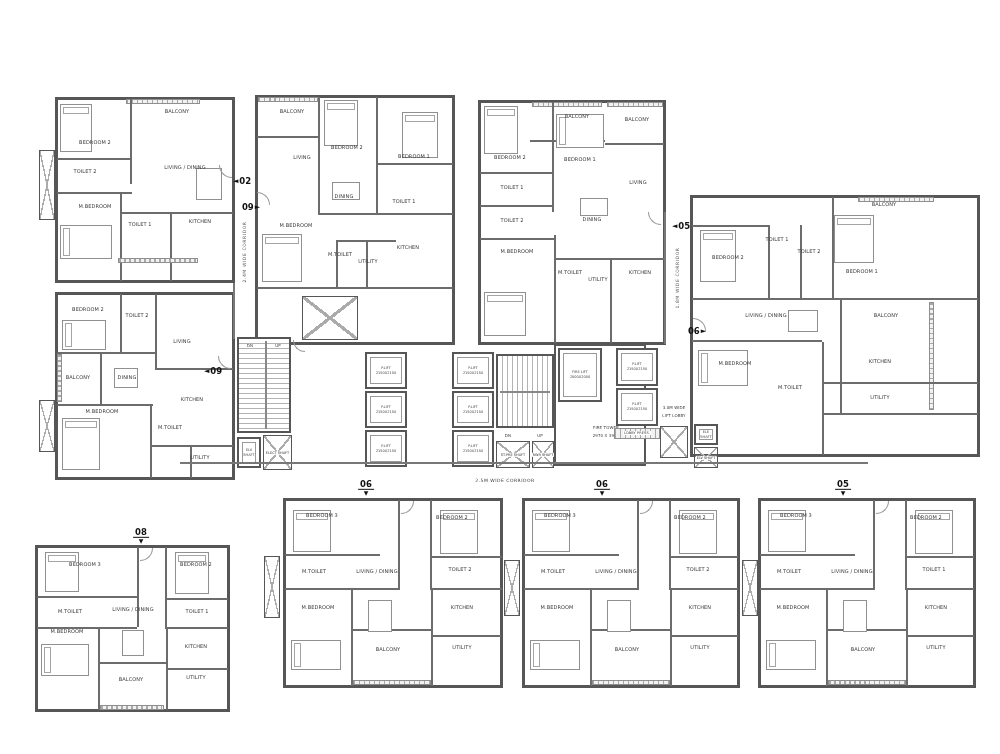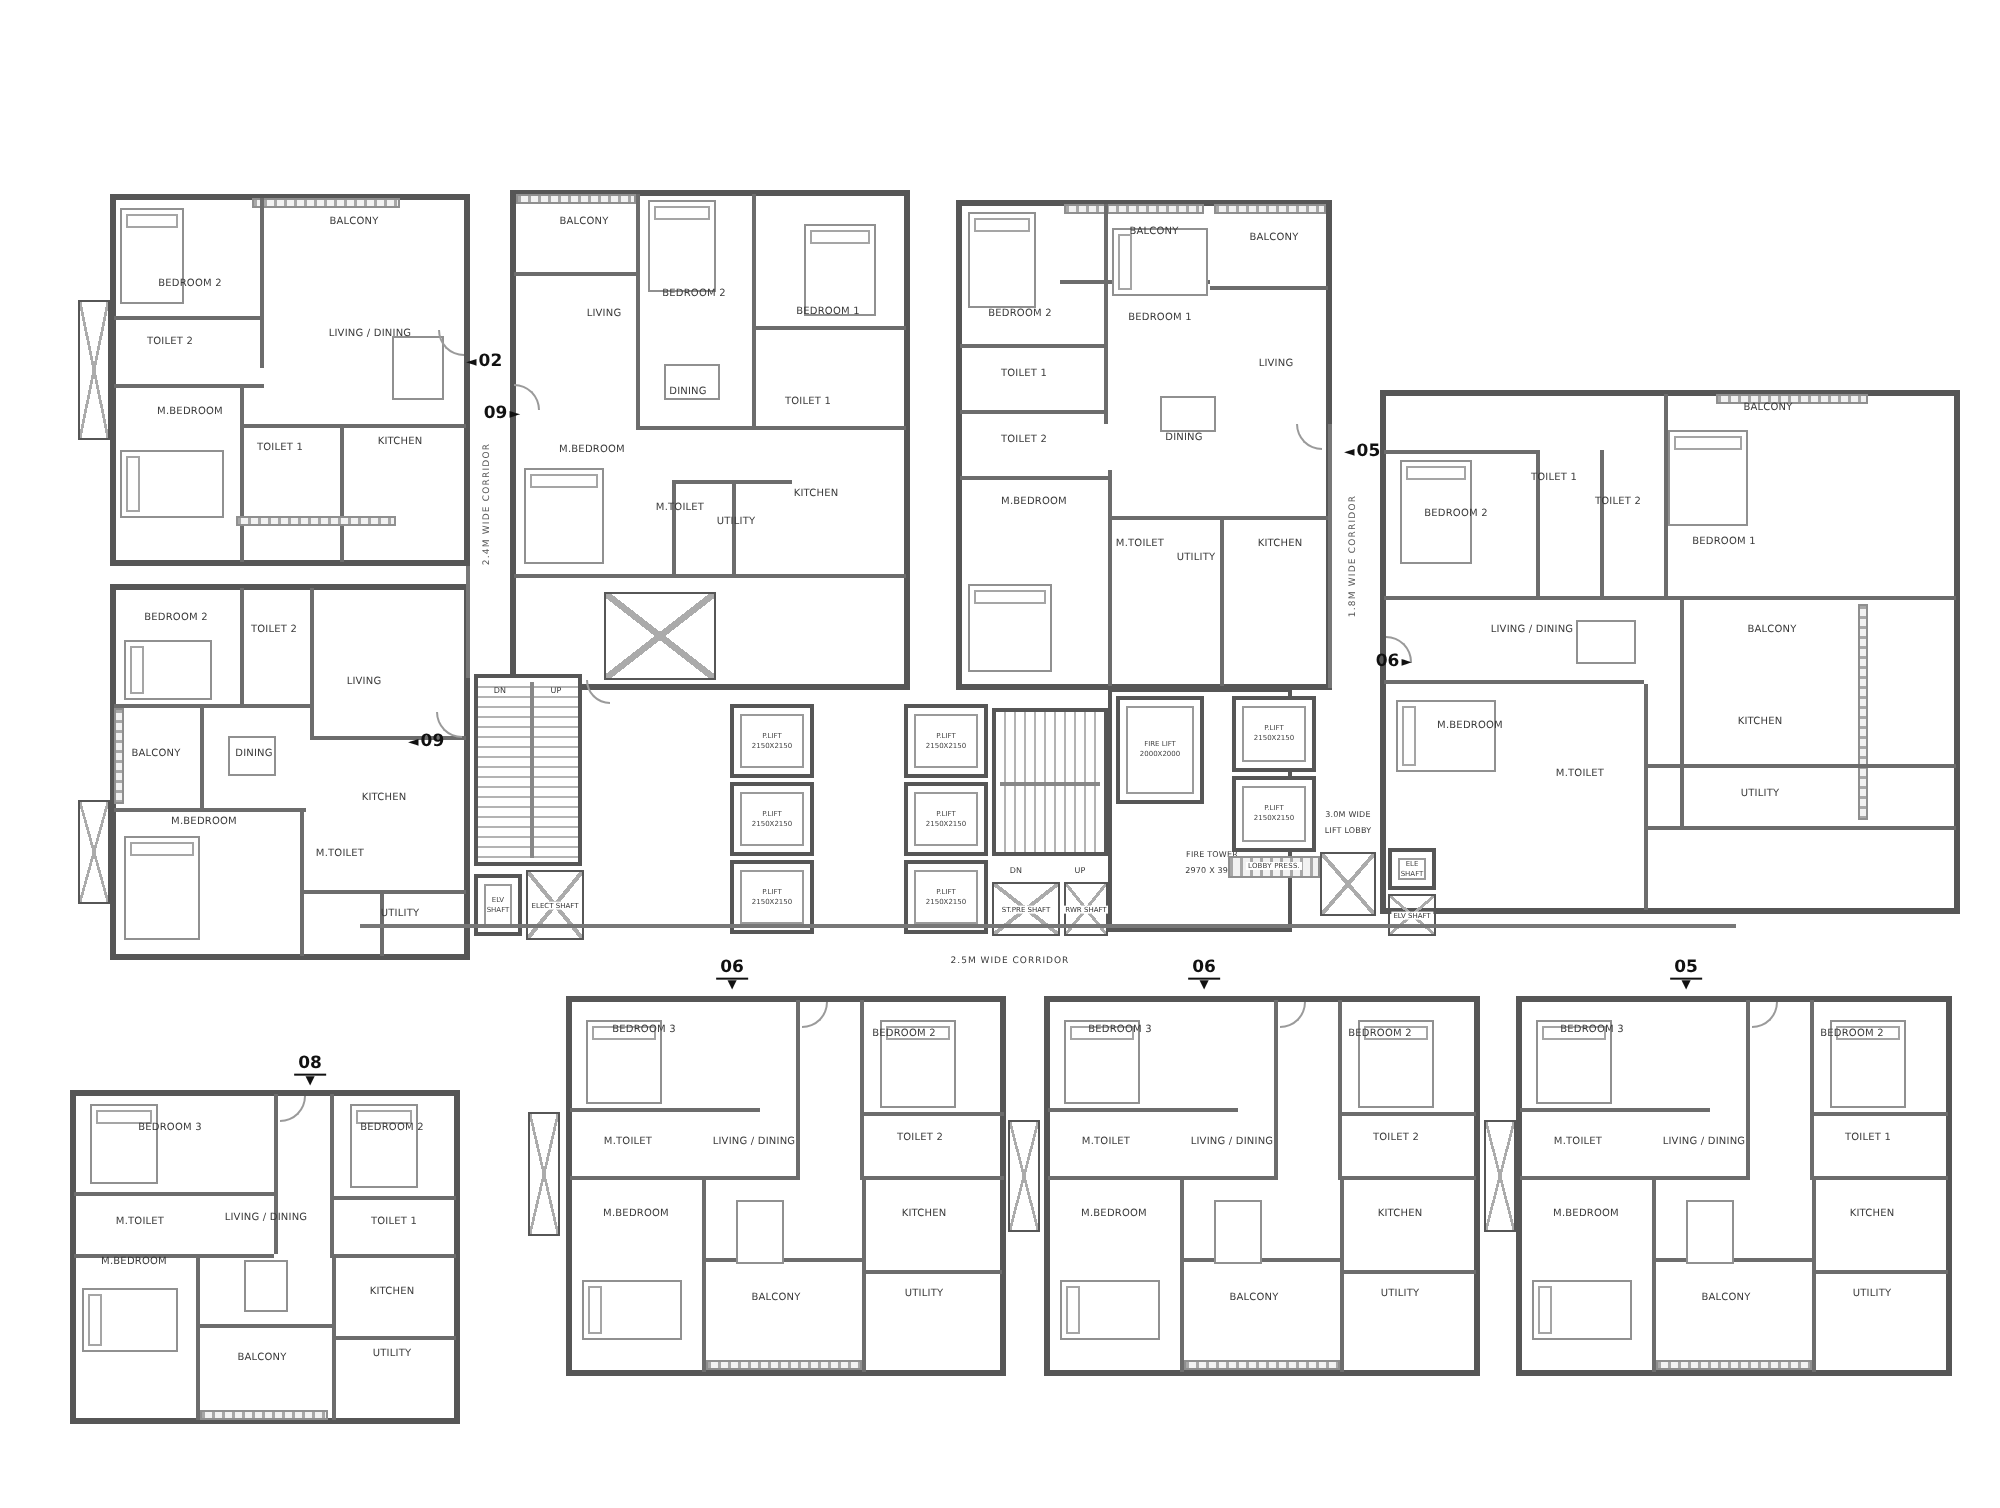--- a/index.html
+++ b/index.html
@@ -334,21 +334,21 @@
       <span class="ar">▼</span>
     </div>
   <div class="mk mkd" style="left:602px;top:488px">
       <span class="num">06</span>
       <span class="ar">▼</span>
     </div>
   <div class="mk mkd" style="left:366px;top:488px">
       <span class="num">06</span>
       <span class="ar">▼</span>
     </div>
-  <div class="mk mkd" style="left:155px;top:536px">
+  <div class="mk mkd" style="left:141px;top:536px">
       <span class="num">08</span>
       <span class="ar">▼</span>
     </div>
 
   <div class="unit" style="left:283px;top:498px;width:220px;height:190px"></div>
   <div class="p" style="left:398px;top:500px;width:2px;height:90px"></div>
   <div class="p" style="left:430px;top:500px;width:2px;height:90px"></div>
   <div class="p" style="left:285px;top:554px;width:95px;height:2px"></div>
   <div class="p" style="left:285px;top:588px;width:114px;height:2px"></div>
   <div class="p" style="left:430px;top:556px;width:72px;height:2px"></div>

